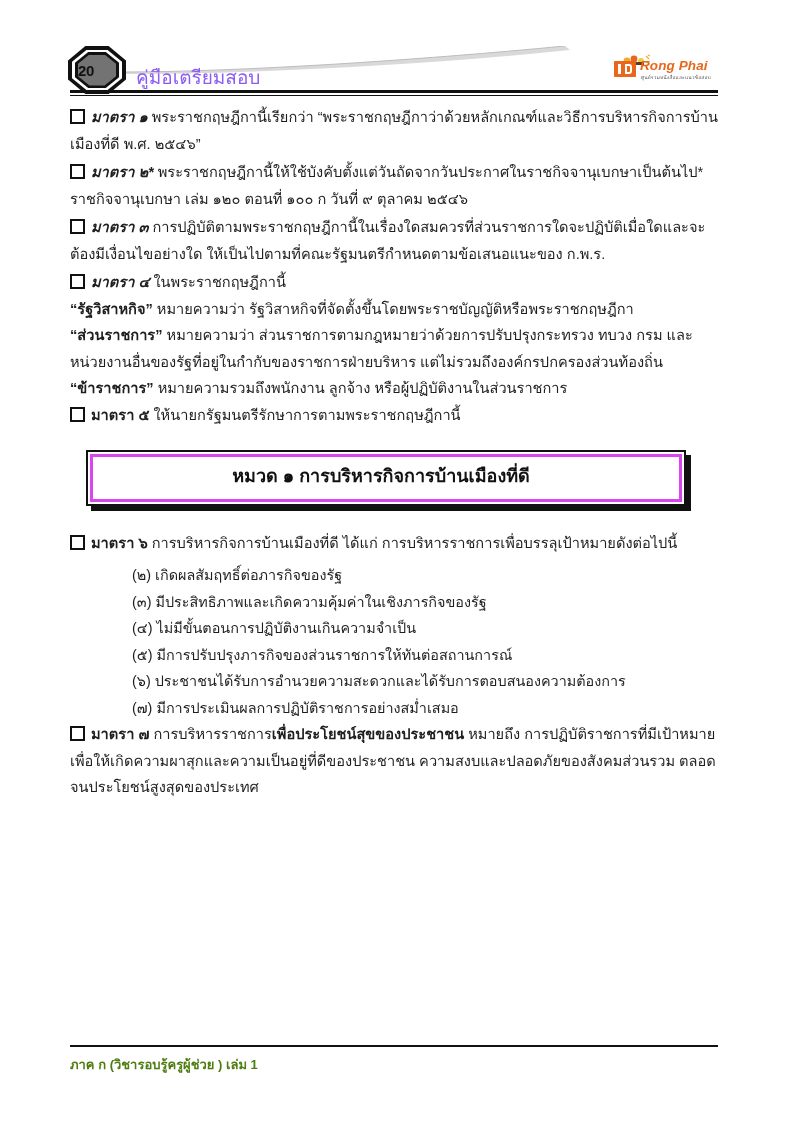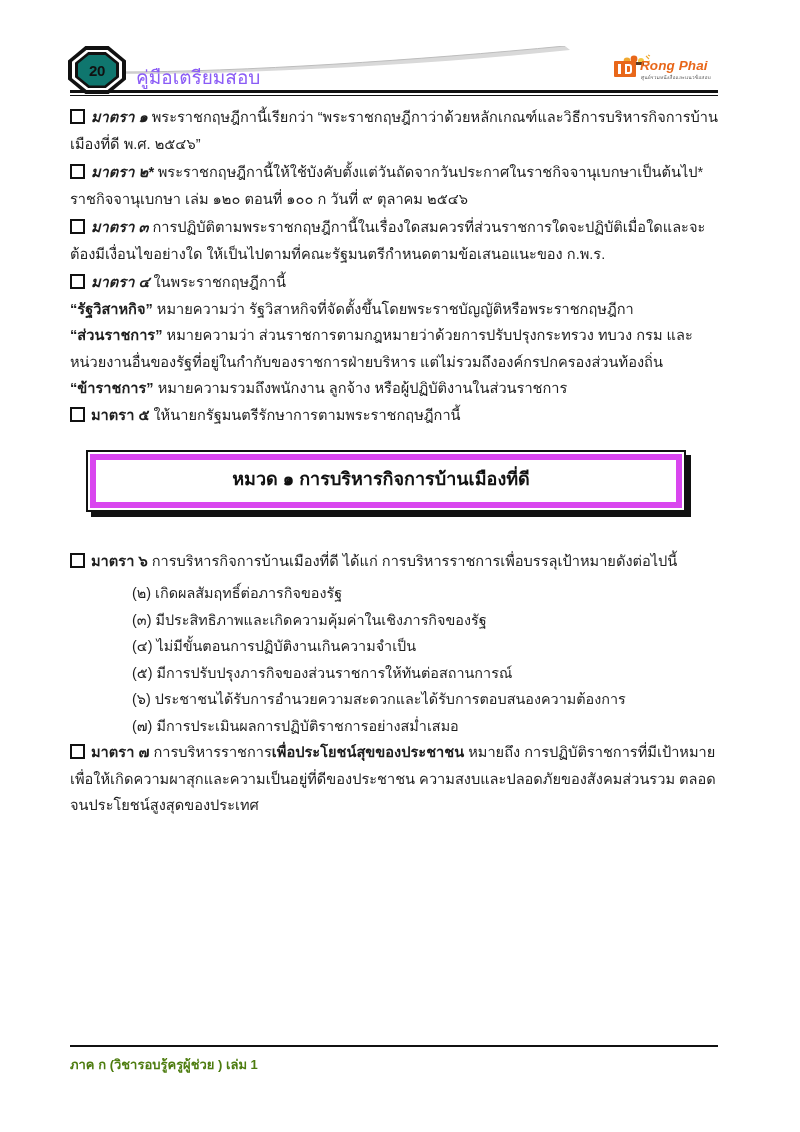--- a/index.html
+++ b/index.html
@@ -61,25 +61,24 @@
   }
   .page-badge .oct-inner {
     position: absolute;
     left: 7px; top: 6px; right: 7px; bottom: 6px;
     background: #111111;
     clip-path: polygon(30% 0%, 70% 0%, 100% 30%, 100% 70%, 70% 100%, 30% 100%, 0% 70%, 0% 30%);
   }
   .page-badge .oct-face {
     position: absolute;
     left: 10px; top: 8.5px; right: 10px; bottom: 8.5px;
-    background: #0f766e;
+    background: #737373;
     clip-path: polygon(30% 0%, 70% 0%, 100% 30%, 100% 70%, 70% 100%, 30% 100%, 0% 70%, 0% 30%);
     display: flex;
     align-items: center;
-    justify-content: center;
   }
   .page-badge .num {
     font-size: 15px;
     font-weight: 700;
     color: #111111;
     letter-spacing: -0.3px;
     line-height: 1;
     padding-top: 1px;
   }
 
@@ -232,21 +231,21 @@
     background: #111111;
   }
   .box {
     position: relative;
     border: 2.5px solid #111111;
     background: #ffffff;
     text-align: center;
     box-sizing: border-box;
   }
   .box-inner-line {
-    border: 6px solid #d946ef;
+    border: 3px solid #d946ef;
     margin: 2px;
     padding: 9px 16px 11px 6px;
   }
   .box-title {
     font-size: 18px;
     font-weight: 700;
     color: #111111;
     line-height: 1.2;
   }
   .box-title.small { font-size: 16.5px; }
@@ -350,21 +349,21 @@
 
     <div class="box-wrap">
       <div class="box-shadow-layer"></div>
       <div class="box">
         <div class="box-inner-line">
           <div class="box-title">หมวด ๑ การบริหารกิจการบ้านเมืองที่ดี</div>
         </div>
       </div>
     </div>
 
-    <p class="para" style="margin-top:36px;">
+    <p class="para" style="margin-top:24px;">
       <span class="cb"></span><span class="lbl-bold">มาตรา ๖</span><span> การบริหารกิจการบ้านเมืองที่ดี ได้แก่ การบริหารราชการเพื่อบรรลุเป้าหมายดังต่อไปนี้</span>
     </p>
 
     <ul class="indent-list">
       <li>(๒) เกิดผลสัมฤทธิ์ต่อภารกิจของรัฐ</li>
       <li>(๓) มีประสิทธิภาพและเกิดความคุ้มค่าในเชิงภารกิจของรัฐ</li>
       <li>(๔) ไม่มีขั้นตอนการปฏิบัติงานเกินความจำเป็น</li>
       <li>(๕) มีการปรับปรุงภารกิจของส่วนราชการให้ทันต่อสถานการณ์</li>
       <li>(๖) ประชาชนได้รับการอำนวยความสะดวกและได้รับการตอบสนองความต้องการ</li>
       <li>(๗) มีการประเมินผลการปฏิบัติราชการอย่างสม่ำเสมอ</li>

